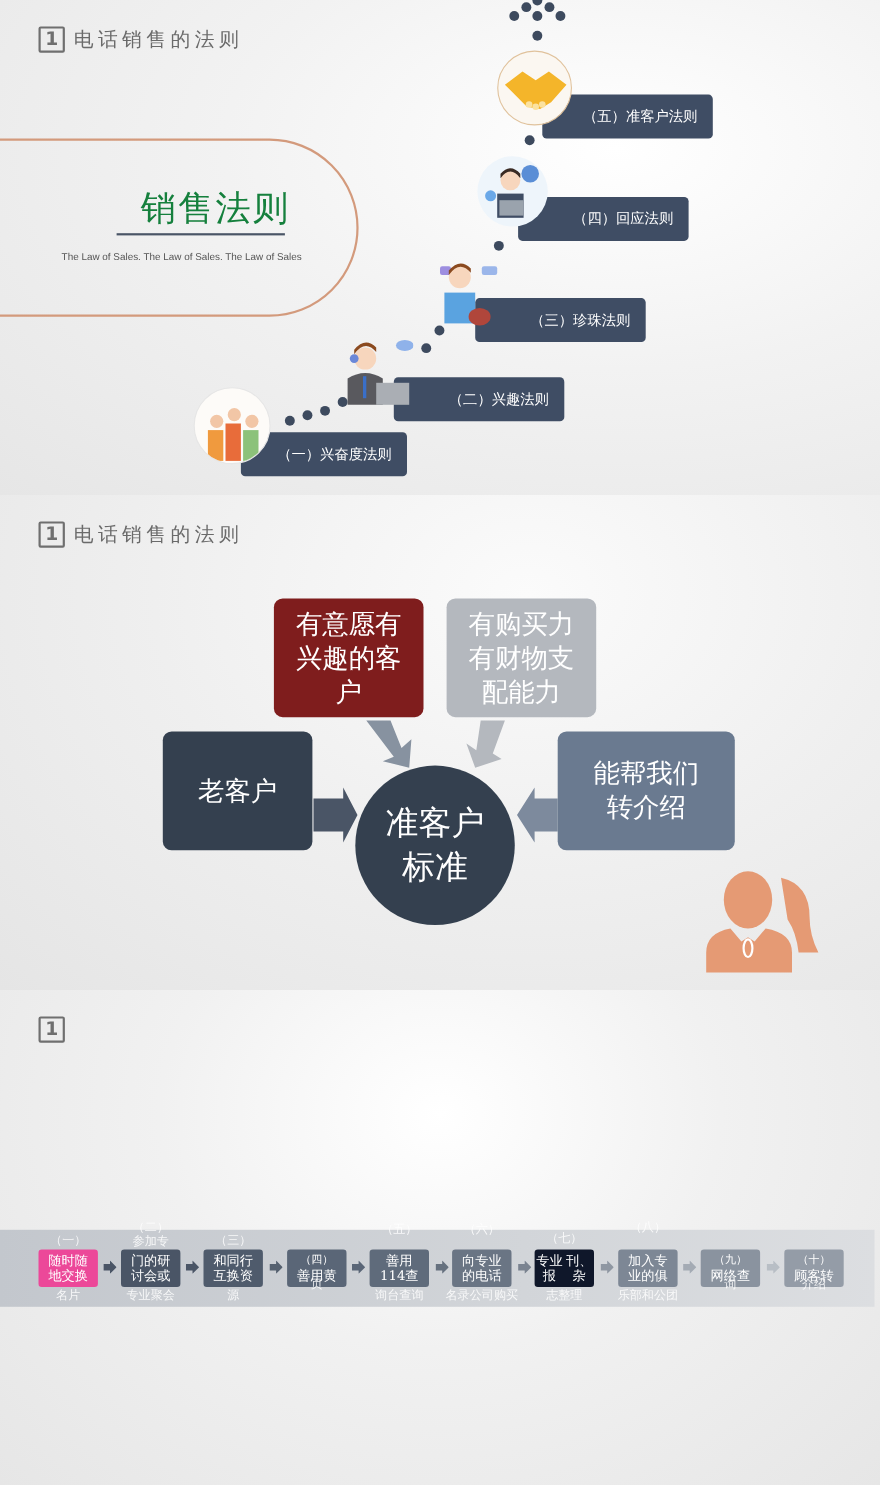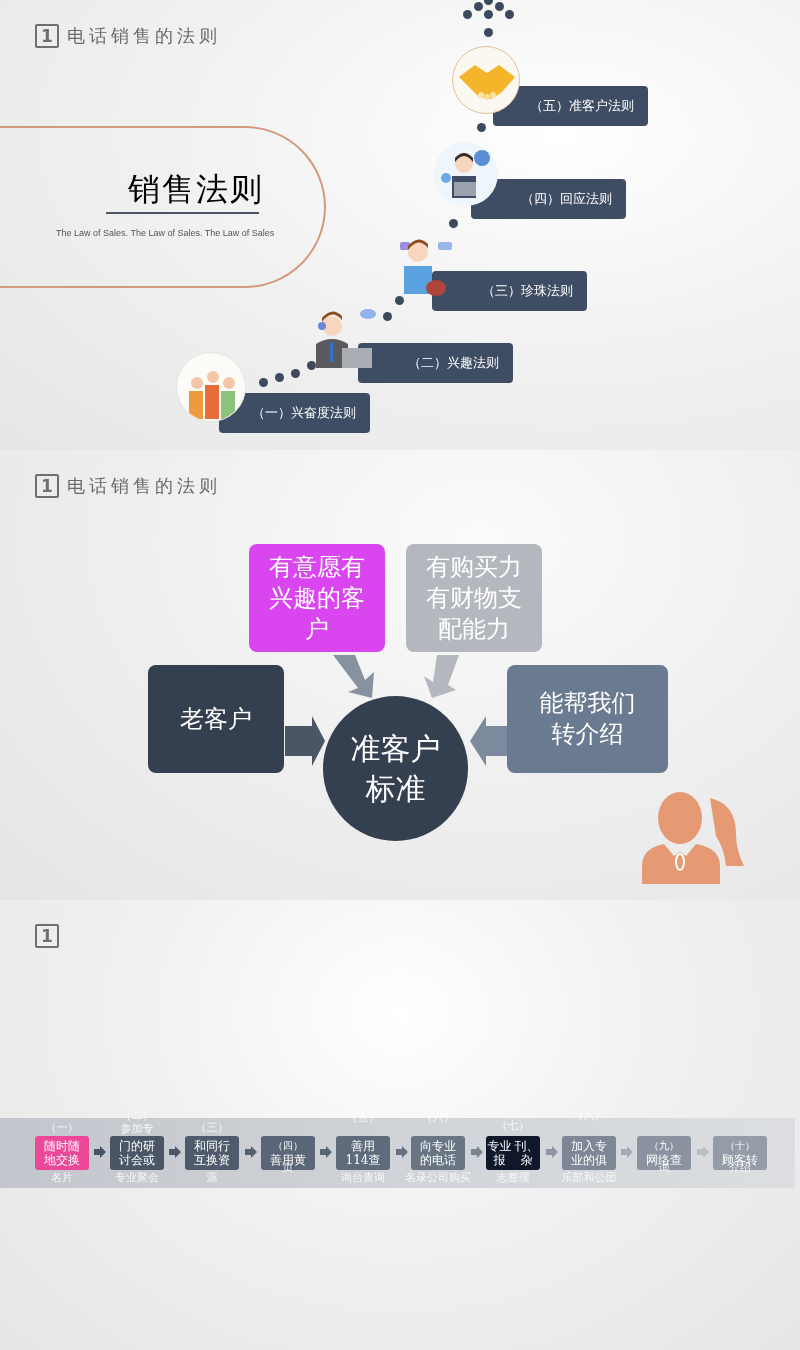--- a/index.html
+++ b/index.html
@@ -24,21 +24,21 @@
     font-size: 17px; font-weight: bold; color: #6f6f6f; line-height: 1;
   }
   .sec-text { font-size: 18px; color: #6a6a6a; letter-spacing: 4px; }
   .sec-text.tight { letter-spacing: 1px; }
 
   
   .pill {
     position: absolute; left: -200px; top: 126px; width: 526px; height: 162px;
     border: 2px solid #d39a7c; border-radius: 0 81px 81px 0;
   }
-  .big-title { position: absolute; left: 128px; top: 168px; font-size: 32px; color: #000000; letter-spacing: 2px; }
+  .big-title { position: absolute; left: 128px; top: 168px; font-size: 32px; color: #15803d; letter-spacing: 2px; }
   .big-underline { position: absolute; left: 106px; top: 212px; width: 153px; height: 2px; background: #4a5566; }
   .subtitle { position: absolute; left: 56px; top: 228px; font-size: 9px; color: #555; font-family: "Liberation Sans", sans-serif; }
 
   .dot { position: absolute; width: 9px; height: 9px; border-radius: 50%; background: #3d4a5e; }
   .stair-label {
     position: absolute; height: 40px; background: #3f4d64; border-radius: 4px;
     color: #fff; font-size: 13px; display: flex; align-items: center; justify-content: flex-end;
     padding-right: 14px; font-family: "DejaVu Serif", serif;
   }
   .figure { position: absolute; border-radius: 50%; overflow: hidden; }
@@ -171,21 +171,21 @@
 <svg style="position:absolute;left:0;top:0" width="800" height="900">
   <polygon points="333,655 355,655 365,680 374,672 372,698 348,692 358,688" fill="#8792a0"></polygon>
   <polygon points="437,655 459,655 448,685 456,690 432,698 424,676 433,682" fill="#b4b8be"></polygon>
   <polygon points="285,726 312,726 312,716 325,741 312,766 312,756 285,756" fill="#4a5566"></polygon>
   <polygon points="507,726 486,726 486,716 470,741 486,766 486,756 507,756" fill="#7d8a9d"></polygon>
 </svg>
 
 <div class="box" style="left:148px;top:665px;width:136px;height:108px;background:#34404f">
   <div>老客户</div>
 </div>
-<div class="box" style="left:249px;top:544px;width:136px;height:108px;background:#d946ef;flex-direction:column">
+<div class="box" style="left:249px;top:544px;width:136px;height:108px;background:#7f1d1d;flex-direction:column">
   <div>有意愿有</div>
   <div>兴趣的客</div>
   <div>户</div>
 </div>
 <div class="box" style="left:406px;top:544px;width:136px;height:108px;background:#b4b8be;flex-direction:column">
   <div>有购买力</div>
   <div>有财物支</div>
   <div>配能力</div>
 </div>
 <div class="box" style="left:507px;top:665px;width:161px;height:108px;background:#6a7a90;flex-direction:column">

